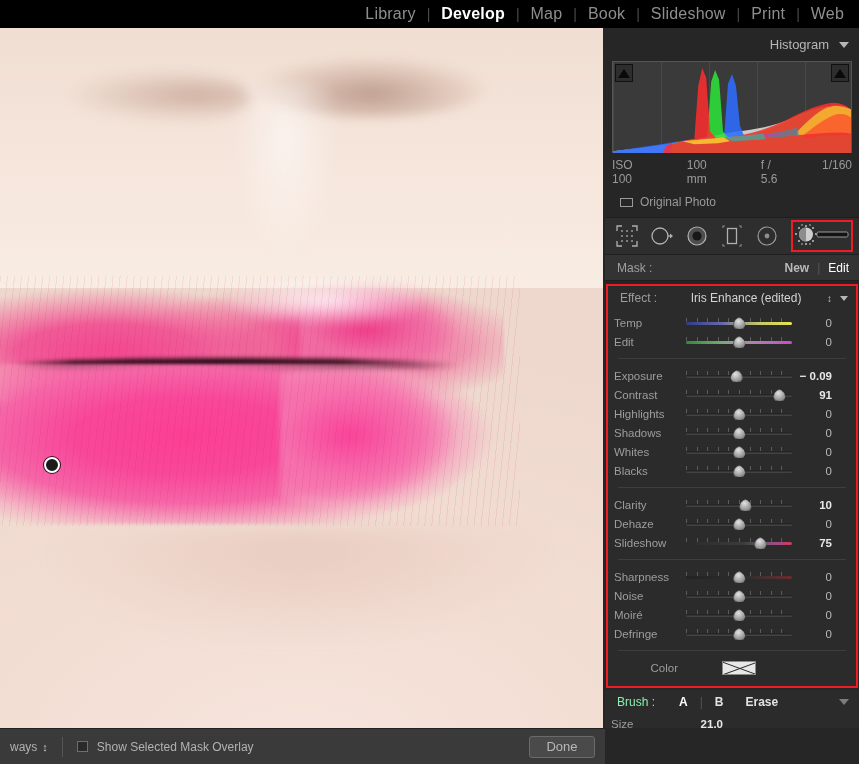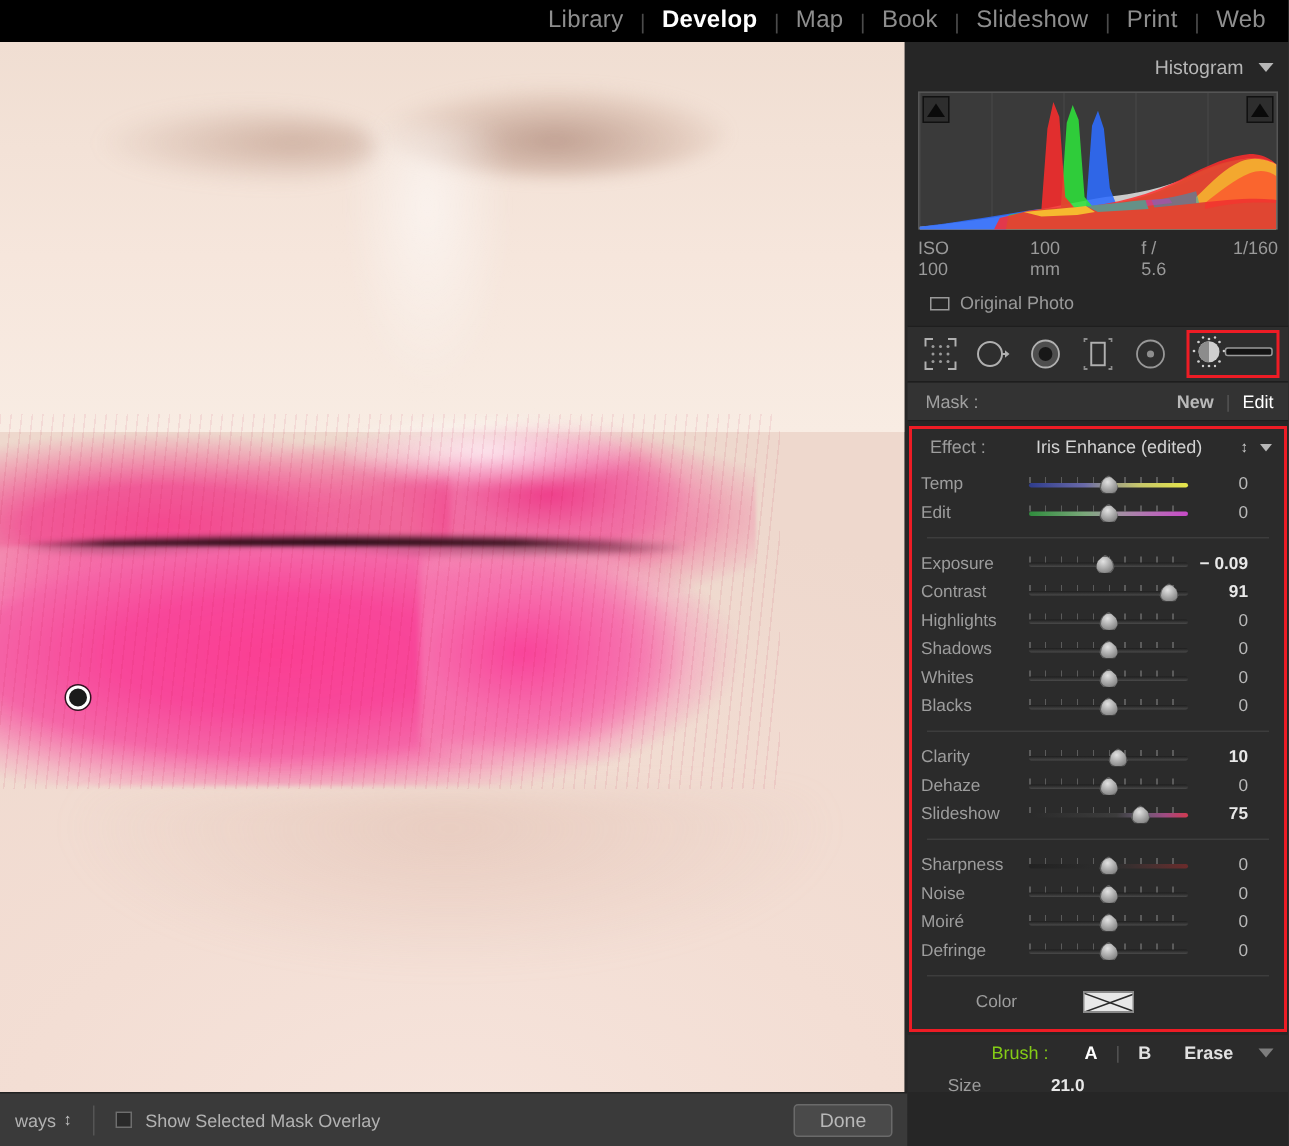--- a/index.html
+++ b/index.html
@@ -258,30 +258,30 @@
     background: #2a2a2a; transform-origin: center;
   }
   .color-swatch:before { transform: rotate(20deg); }
   .color-swatch:after  { transform: rotate(-20deg); }
 
   
   .brush-row {
     display: flex; align-items: center; height: 24px;
     padding: 0 10px 0 12px; background: #2b2b2b; margin-top: 2px;
   }
-  .brush-row .lbl { color: #84cc16; font-size: 12px; margin-left: 44px; }
+  .brush-row .lbl { color: #86efac; font-size: 12px; }
   .brush-row .ab { color: #ffffff; font-size: 12px; font-weight: bold; margin-left: 24px; }
   .brush-row .sep { color: #555; font-size: 12px; margin-left: 12px; }
   .brush-row .b2 { color: #e2e2e2; font-size: 12px; font-weight: bold; margin-left: 12px; }
   .brush-row .erase { color: #e2e2e2; font-size: 12px; font-weight: bold; margin-left: 22px; }
   .brush-row .spacer { flex: 1; }
   .tri-down.dim { border-top-color: #7d7d7d; }
 
   .size-row { display: flex; align-items: center; height: 20px; padding: 0 4px 0 6px; background: #2b2b2b; }
-  .size-row .name { width: 72px; text-align: center; color: #9d9d9d; font-size: 11.5px; padding-right: 8px; }
+  .size-row .name { width: 72px; text-align: left; color: #9d9d9d; font-size: 11.5px; padding-right: 8px; }
 
   .panel-caret {
     height: 9px; display: flex; align-items: center; justify-content: center;
     background: #262626;
   }
   .panel-caret .c {
     width: 0; height: 0; border-left: 5px solid transparent;
     border-right: 5px solid transparent; border-top: 5px solid #6a6a6a;
   }
   .pr-buttons { display: flex; gap: 8px; padding: 2px 8px 0 8px; }

